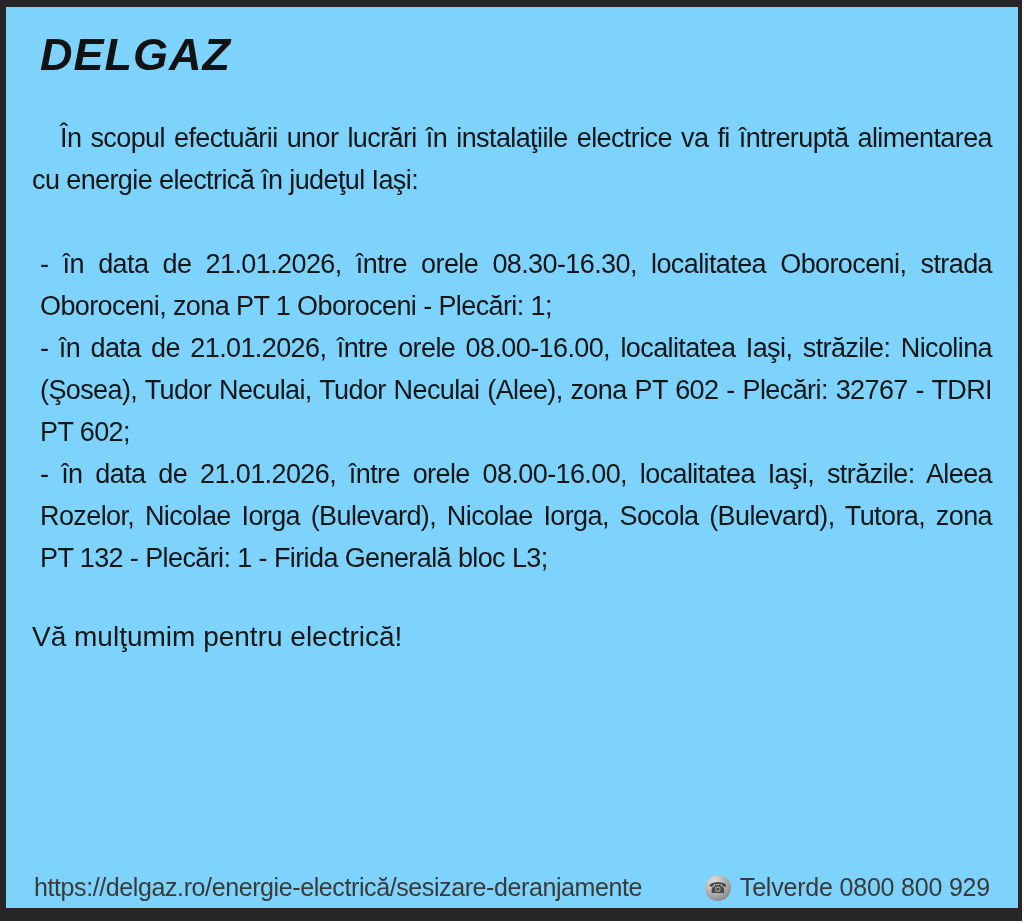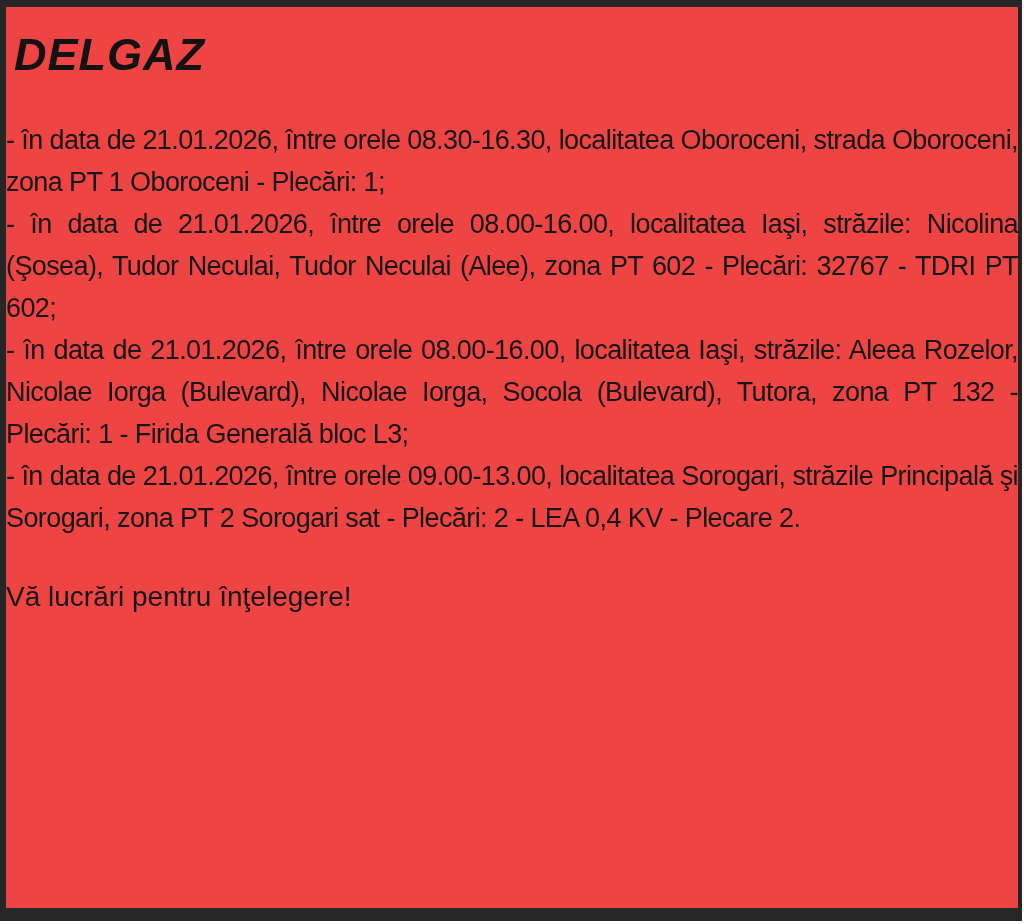--- a/index.html
+++ b/index.html
@@ -17,22 +17,22 @@
   }
   .frame {
     position: absolute;
     top: 0;
     left: 0;
     right: 2px;
     bottom: 3px;
     box-sizing: border-box;
     border: solid #262626;
     border-width: 7px 4px 13px 6px;
-    background: #ef4444;
-    padding: 0 0;
+    background: #7dd3fc;
+    padding: 0 26px;
     display: flex;
     flex-direction: column;
     overflow: hidden;
   }
   .logo {
     margin: 25px 0 0 8px;
     width: max-content;
     color: #121212;
     user-select: none;
   }
@@ -60,21 +60,21 @@
     font-size: 27px;
     line-height: 42px;
     letter-spacing: -0.6px;
     text-align: justify;
   }
   .intro {
     margin: 40px 0 0 0;
     text-indent: 28px;
   }
   .outages {
-    margin: 42px 0 0 0;
+    margin: 42px 0 0 8px;
   }
   .outage-item {
     margin: 0;
   }
   .closing {
     font-size: 28px;
     margin: 42px 0 0 0;
   }
   .footer {
     margin-top: auto;
@@ -115,25 +115,32 @@
 <body>
 
 <div class="canvas">
   <div class="frame">
 
     <div class="logo">
       <div class="logo-primary">DELGAZ</div>
     </div>
 
 
+    <p class="body-text intro">În scopul efectuării unor lucrări în instalaţiile electrice va fi întreruptă alimentarea cu energie electrică în judeţul Iaşi:</p>
 
     <div class="outages">
       <p class="body-text outage-item">- în data de 21.01.2026, între orele 08.30-16.30, localitatea Oboroceni, strada Oboroceni, zona PT 1 Oboroceni - Plecări: 1;</p>
       <p class="body-text outage-item">- în data de 21.01.2026, între orele 08.00-16.00, localitatea Iaşi, străzile: Nicolina (Şosea), Tudor Neculai, Tudor Neculai (Alee), zona PT 602 - Plecări: 32767 - TDRI PT 602;</p>
       <p class="body-text outage-item">- în data de 21.01.2026, între orele 08.00-16.00, localitatea Iaşi, străzile: Aleea Rozelor, Nicolae Iorga (Bulevard), Nicolae Iorga, Socola (Bulevard), Tutora, zona PT 132 - Plecări: 1 - Firida Generală bloc L3;</p>
-      <p class="body-text outage-item">- în data de 21.01.2026, între orele 09.00-13.00, localitatea Sorogari, străzile Principală şi Sorogari, zona PT 2 Sorogari sat - Plecări: 2 - LEA 0,4 KV - Plecare 2.</p>
     </div>
 
-    <p class="closing">Vă lucrări pentru înţelegere!</p>
+    <p class="closing">Vă mulţumim pentru electrică!</p>
 
+    <div class="footer">
+      <a class="footer-url" href="#">https://delgaz.ro/energie-electrică/sesizare-deranjamente</a>
+      <div class="phone">
+        <span class="phone-icon">☎</span>
+        <span class="phone-label">Telverde 0800 800 929</span>
+      </div>
+    </div>
 
   </div>
 </div>
 
 </body></html>

